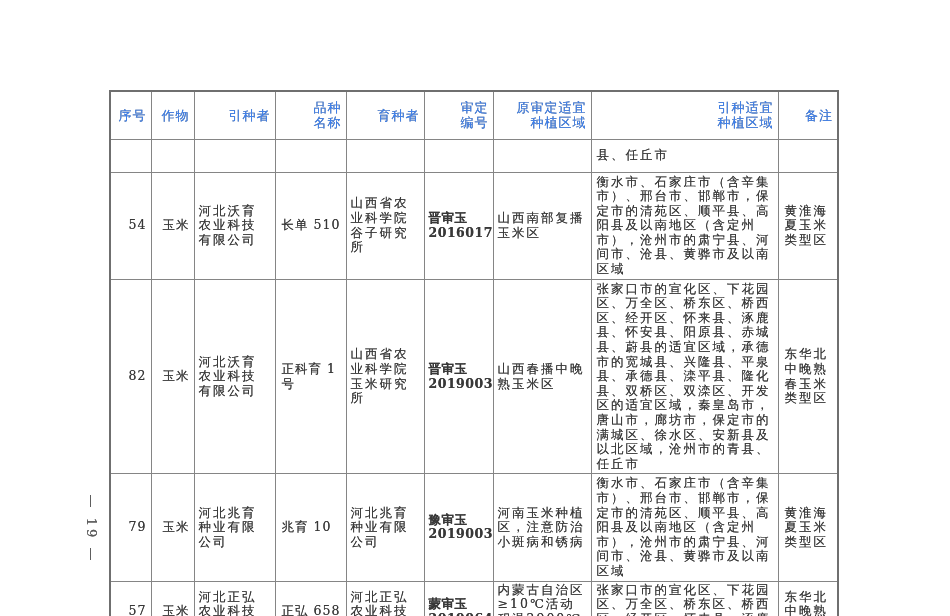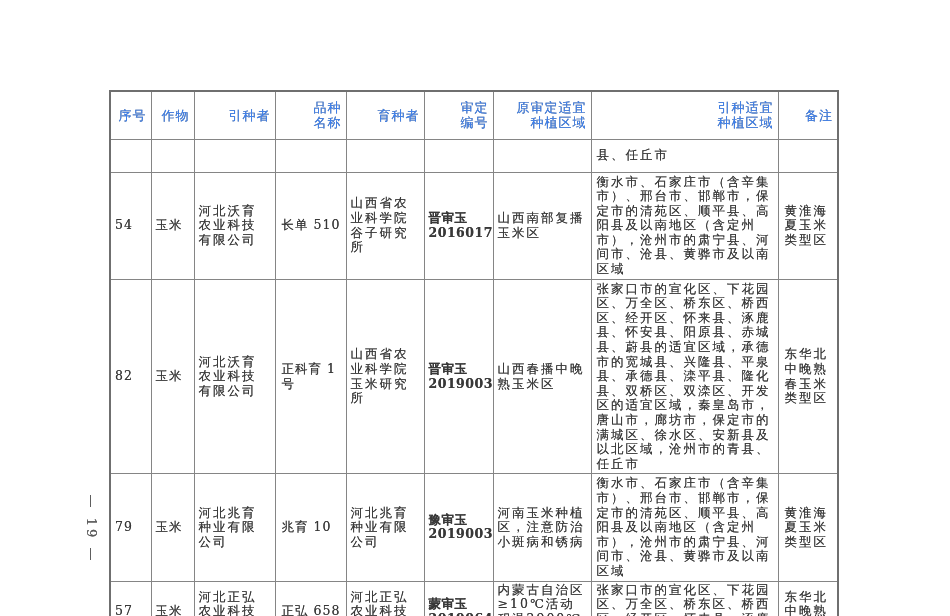--- a/index.html
+++ b/index.html
@@ -65,21 +65,21 @@
     text-align: left;
   }
   tr.row-header   { height: 48px; }
   tr.row-partial  { height: 33px; padding-left: 36px; }
   tr.row-h97      { height: 97px; }
   tr.row-h174     { height: 174px; }
   tr.row-h94      { height: 94px; }
   tr.row-h46      { height: 46px; }
   tr.row-h46 td   { padding-top: 1px; padding-bottom: 1px; }
   tr.row-partial td { vertical-align: middle; }
-  td.c-no, td.c-crop { text-align: left; letter-spacing: 1px; }
+  td.c-no, td.c-crop { text-align: right; letter-spacing: 1px; }
   td.c-approval   { letter-spacing: 0.5px; font-weight: bold; }
   td.c-variety    { letter-spacing: 1px; padding-left: 6px; }
   td.c-remark     { padding-left: 6px; padding-right: 3px; }
   td.c-intro-region { padding-left: 5px; padding-right: 4px; }
 </style>
 </head>
 <body>
 
 <div class="page">
 

